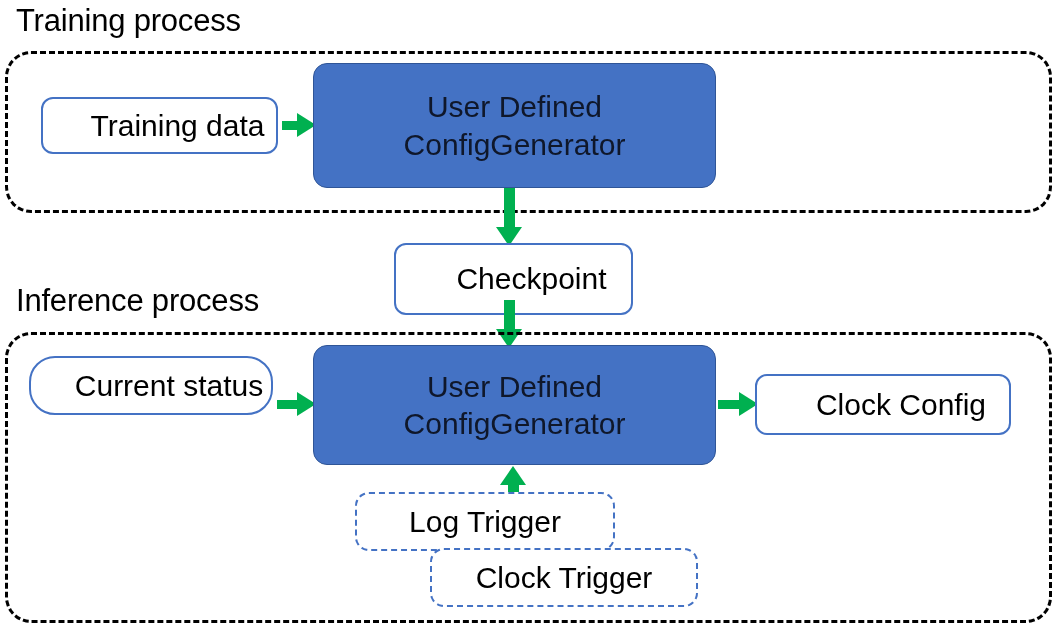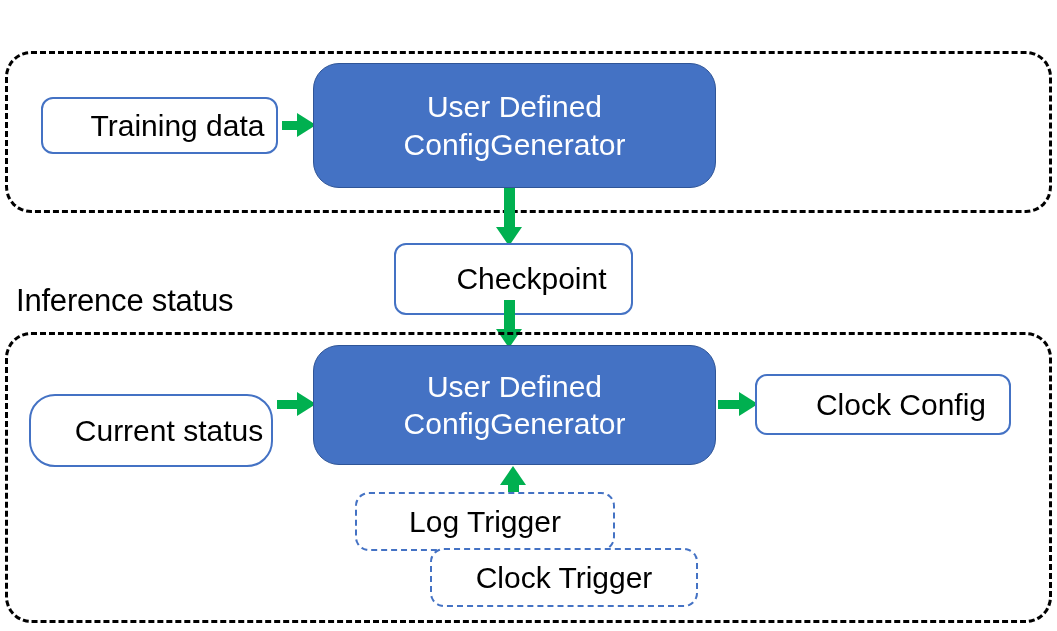--- a/index.html
+++ b/index.html
@@ -60,41 +60,41 @@
     color: #000000;
     font-size: 30px;
     line-height: 1.05;
     padding-left: 36px;
   }
 
   
   .node-blue {
     background: #4472C4;
     border: 1.5px solid #2F5597;
-    border-radius: 26px;
-    color: #ffffff;
+    border-radius: 14px;
+    color: #0f172a;
     font-size: 30px;
     line-height: 1.25;
   }
 
   
   .node-trigger {
     background: #ffffff;
     border: 2.5px dashed #4472C4;
     border-radius: 14px;
     color: #000000;
     font-size: 30px;
     line-height: 1.05;
   }
 
   
   #node-training-data   { left: 41px;  top: 97px;  width: 237px; height: 57px; }
   #node-cfg-train       { left: 313px; top: 63px;  width: 403px; height: 125px; }
   #node-checkpoint      { left: 394px; top: 243px; width: 239px; height: 72px; }
-  #node-current-status  { left: 29px;  top: 394px; width: 244px; height: 73px; border-radius: 26px; }
+  #node-current-status  { left: 29px;  top: 356px; width: 244px; height: 59px; border-radius: 26px; }
   #node-cfg-infer       { left: 313px; top: 345px; width: 403px; height: 120px; }
   #node-output-config   { left: 755px; top: 374px; width: 256px; height: 61px; }
   #node-log-trigger     { left: 355px; top: 492px; width: 260px; height: 59px; z-index: 3; }
   #node-clock-trigger   { left: 430px; top: 548px; width: 268px; height: 59px; z-index: 4; }
 
   
   .arrow { position: absolute; }
   .arrow-shaft { position: absolute; background: #00B050; }
   .arrow-head  { position: absolute; width: 0; height: 0; }
 
@@ -141,20 +141,21 @@
   #arrow-trigger-to-cfg { left: 508px; top: 466px; width: 11px; height: 32px; }
   #arrow-trigger-to-cfg .arrow-shaft { height: 15px; }
 
   .node-label { display: block; width: 100%; pointer-events: none; }
 </style>
 </head>
 <body>
 
 <div id="canvas">
 
+  <div class="group-label" id="label-training">Training process</div>
 
   <div class="process-container" id="container-training"></div>
 
   <div class="node node-white" id="node-training-data">
     <span class="node-label">Training data</span>
   </div>
 
   <div class="arrow arrow-h" id="arrow-data-to-cfg">
     <span class="arrow-shaft"></span>
     <span class="arrow-head"></span>
@@ -174,21 +175,21 @@
 
   <div class="node node-white" id="node-checkpoint">
     <span class="node-label">Checkpoint</span>
   </div>
 
   <div class="arrow arrow-vd" id="arrow-ckpt-to-cfg">
     <span class="arrow-shaft"></span>
     <span class="arrow-head"></span>
   </div>
 
-  <div class="group-label" id="label-inference">Inference status</div>
+  <div class="group-label" id="label-inference">Inference process</div>
 
   <div class="process-container" id="container-inference"></div>
 
   <div class="node node-white" id="node-current-status">
     <span class="node-label">Current status</span>
   </div>
 
   <div class="arrow arrow-h" id="arrow-status-to-cfg">
     <span class="arrow-shaft"></span>
     <span class="arrow-head"></span>

